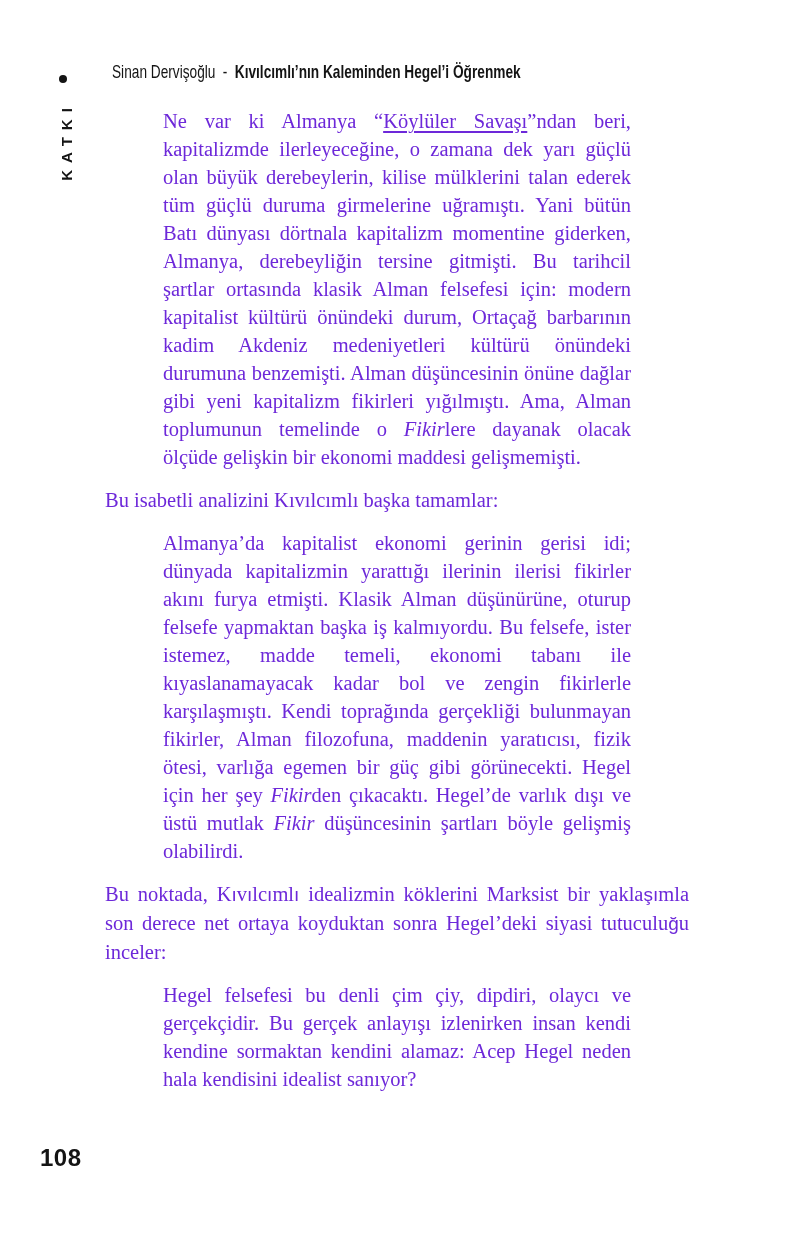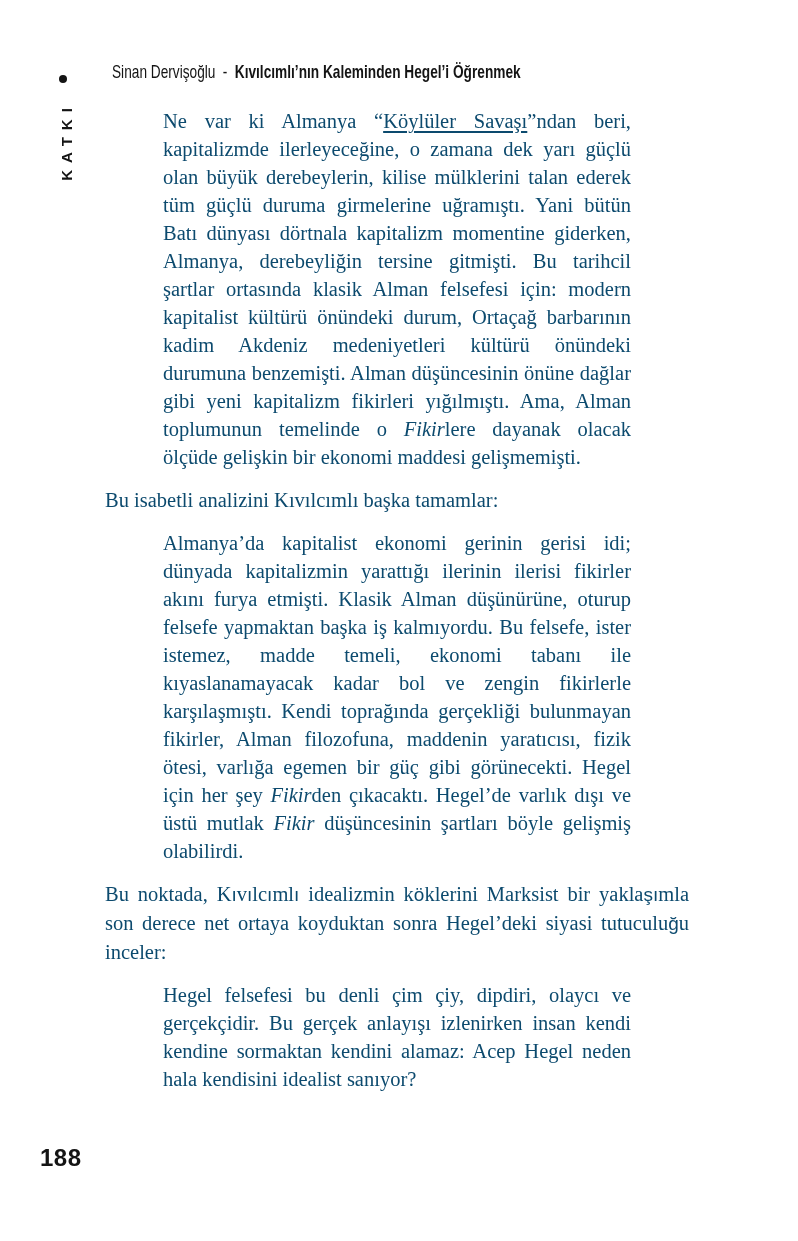--- a/index.html
+++ b/index.html
@@ -60,21 +60,21 @@
 
   
   .page-body {
     position: absolute;
     left: 105px;
     top: 107px;
     width: 584px;
     font-size: 20.5px;
     line-height: 28px;
     text-align: justify;
-    color: #0c4a6e;
+    color: #6d28d9;
   }
   .page-body p { margin: 0 0 15px 0; }
   .page-body p.quote { margin-left: 58px; margin-right: 58px; }
   .it  { font-style: italic; }
   .ul  { text-decoration: underline; text-underline-offset: 3px; }
   .sans { font-family: "Liberation Sans", sans-serif; font-size: 19px; }
 
   
   .page-number {
     position: absolute;
@@ -104,15 +104,15 @@
   <div class="series-label">KATKI</div>
 
   <main class="page-body" id="page-body">
       <p class="quote"><span>Ne var ki Almanya “</span><span class="ul">Köylüler Savaşı</span><span>”ndan beri, kapitalizmde ilerleyeceğine, o zamana dek yarı güçlü olan büyük derebeylerin, kilise mülklerini talan ederek tüm güçlü duruma girmelerine uğramıştı. Yani bütün Batı dünyası dörtnala kapitalizm momentine giderken, Almanya, derebeyliğin tersine gitmişti. Bu tarihcil şartlar ortasında klasik Alman felsefesi için: modern kapitalist kültürü önündeki durum, Ortaçağ barbarının kadim Akdeniz medeniyetleri kültürü önündeki durumuna benzemişti. Alman düşüncesinin önüne dağlar gibi yeni kapitalizm fikirleri yığılmıştı. Ama, Alman toplumunun temelinde o </span><span class="it">Fikir</span><span>lere dayanak olacak ölçüde gelişkin bir ekonomi maddesi gelişmemişti.</span></p>
       <p class="flush"><span>Bu isabetli analizini Kıvılcımlı başka tamamlar:</span></p>
       <p class="quote"><span>Almanya’da kapitalist ekonomi gerinin gerisi idi; dünyada kapitalizmin yarattığı ilerinin ilerisi fikirler akını furya etmişti. Klasik Alman düşünürüne, oturup felsefe yapmaktan başka iş kalmıyordu. Bu felsefe, ister istemez, madde temeli, ekonomi tabanı ile kıyaslanamayacak kadar bol ve zengin fikirlerle karşılaşmıştı. Kendi toprağında gerçekliği bulunmayan fikirler, Alman filozofuna, maddenin yaratıcısı, fizik ötesi, varlığa egemen bir güç gibi görünecekti. Hegel için her şey </span><span class="it">Fikir</span><span>den çıkacaktı. Hegel’de varlık dışı ve üstü mutlak </span><span class="it">Fikir</span><span> düşüncesinin şartları böyle gelişmiş olabilirdi.</span></p>
       <p class="flush"><span>Bu noktada, K</span><span class="sans">ı</span><span>v</span><span class="sans">ı</span><span>lc</span><span class="sans">ı</span><span>ml</span><span class="sans">ı</span><span> idealizmin k</span><span class="sans">ö</span><span>klerini Marksist bir yakla</span><span class="sans">şı</span><span>mla son derece net ortaya koyduktan sonra Hegel’deki siyasi tutuculu</span><span class="sans">ğ</span><span>u inceler:</span></p>
       <p class="quote"><span>Hegel felsefesi bu denli çim çiy, dipdiri, olaycı ve gerçekçidir. Bu gerçek anlayışı izlenirken insan kendi kendine sormaktan kendini alamaz: Acep Hegel neden hala kendisini idealist sanıyor?</span></p>
     </main>
 
-  <div class="page-number">188</div>
+  <div class="page-number">108</div>
 
 </div>
 
 </body></html>

